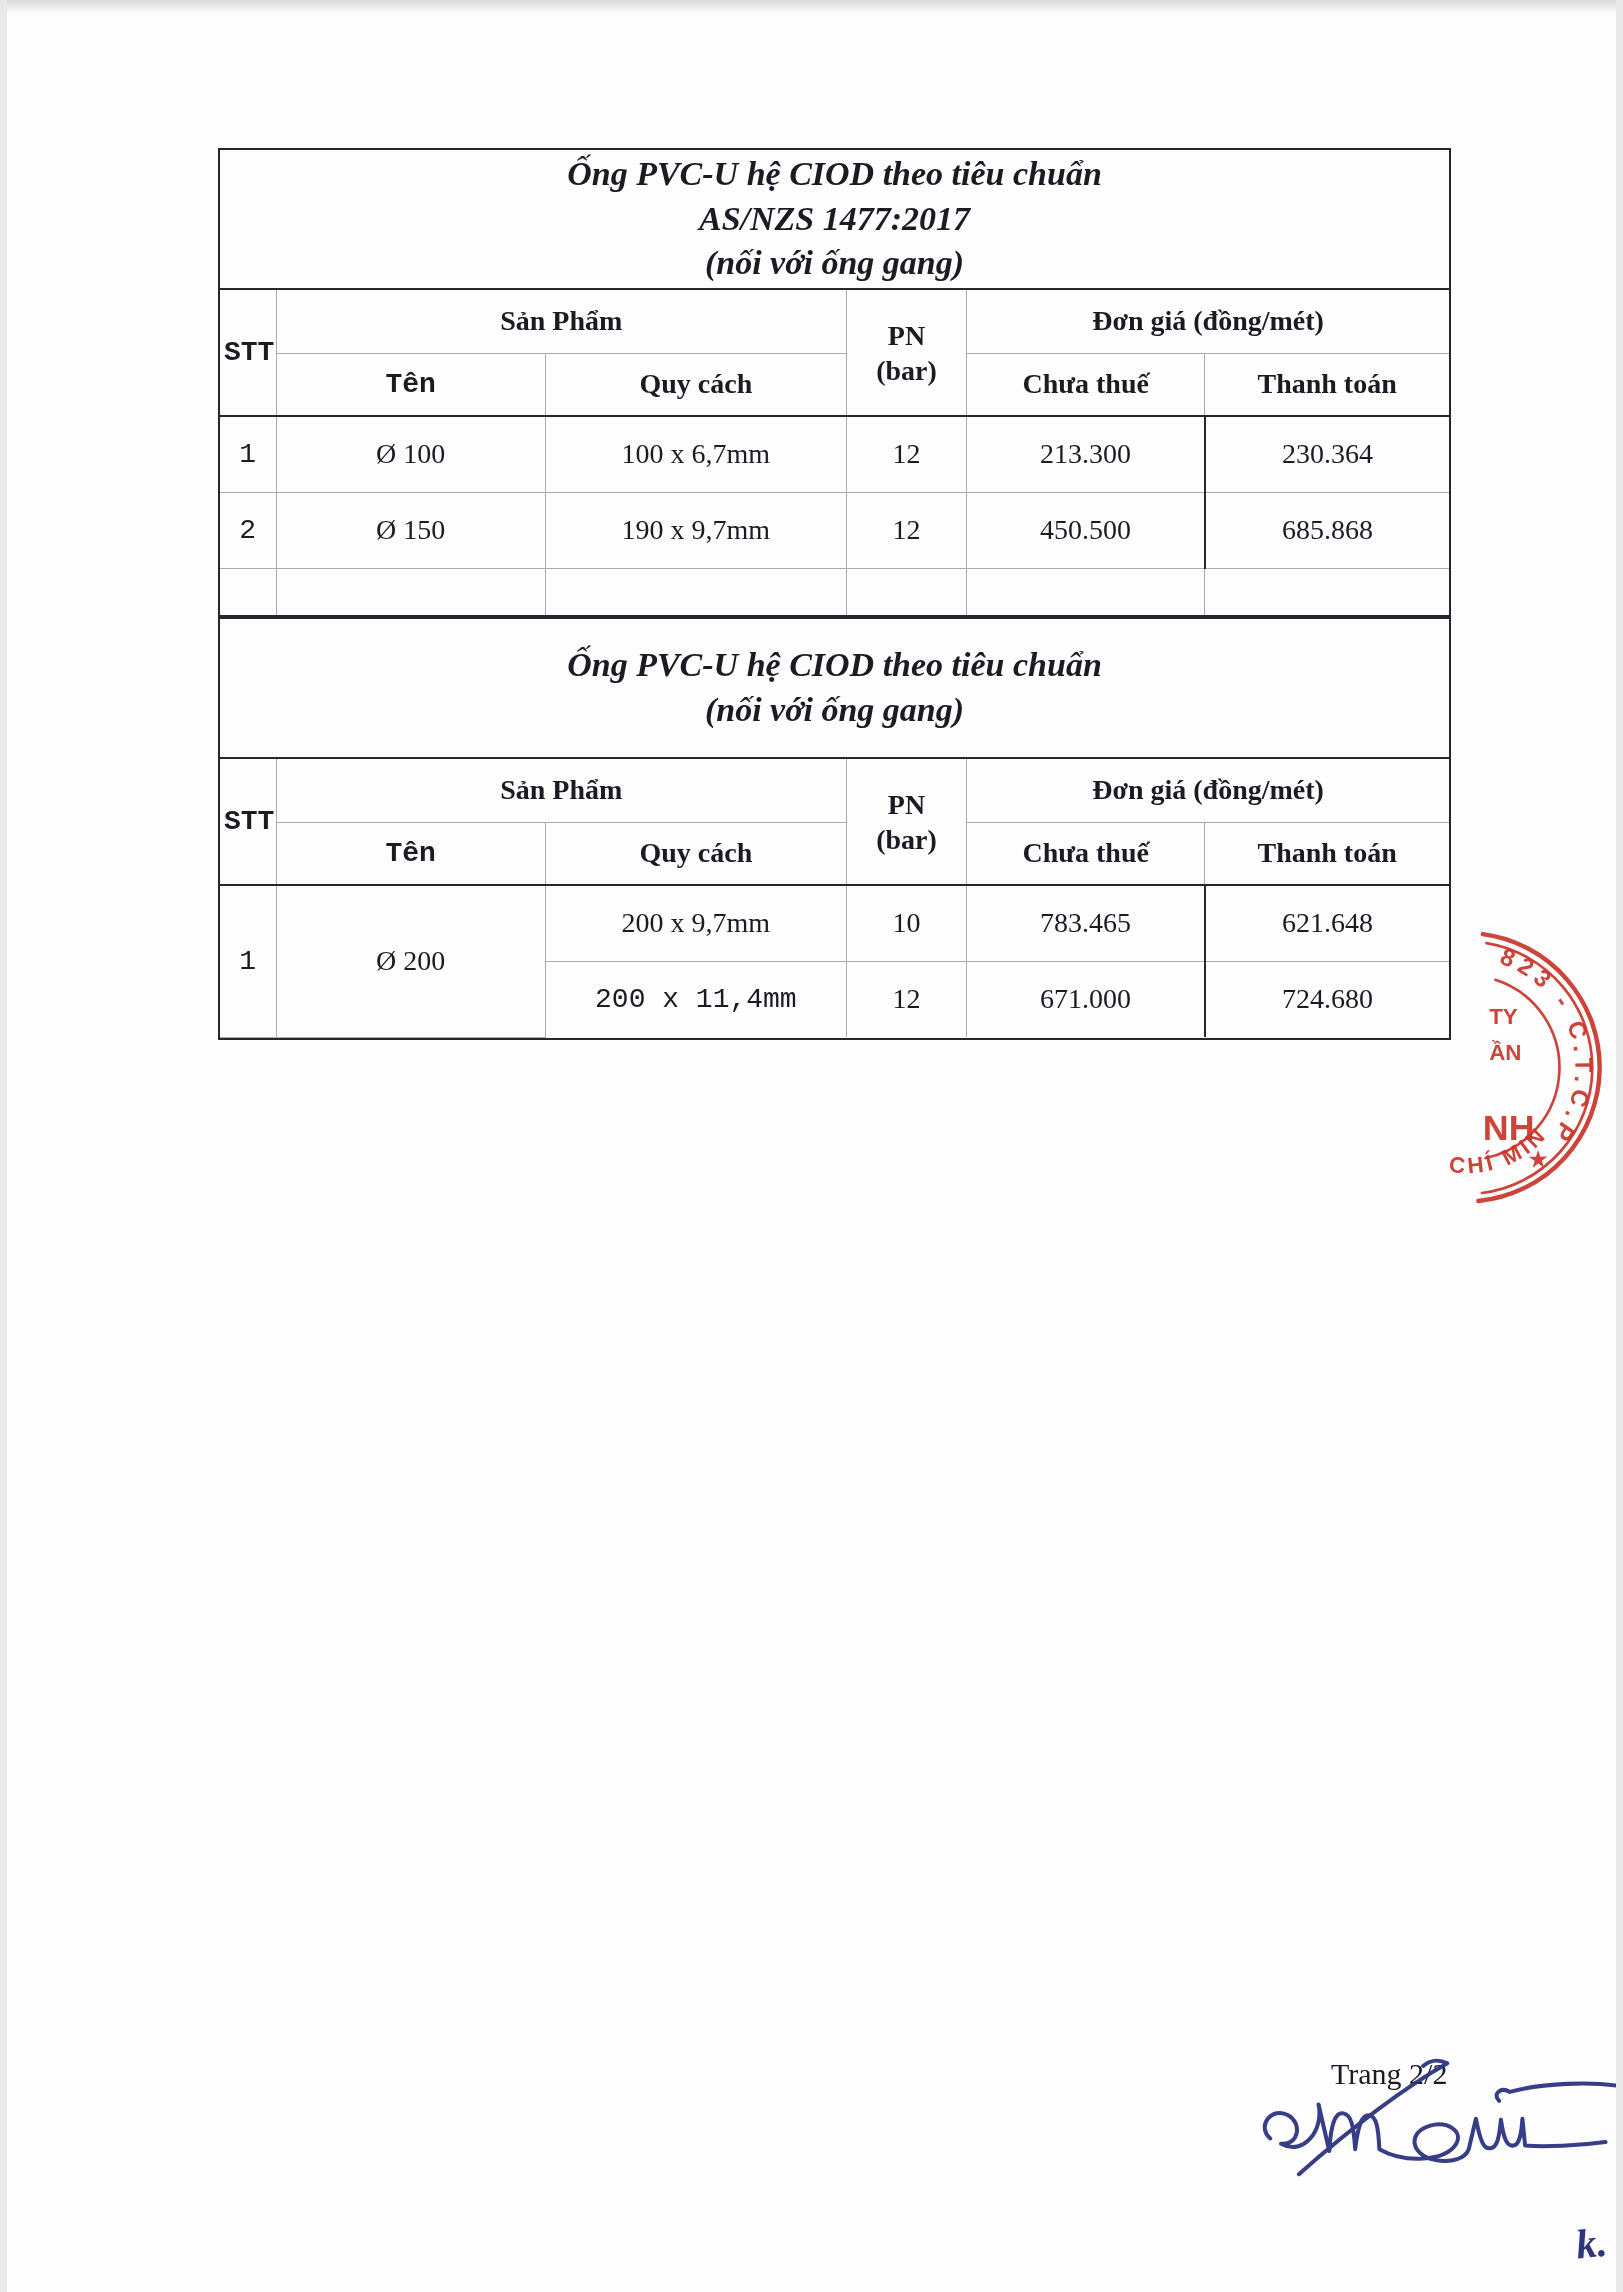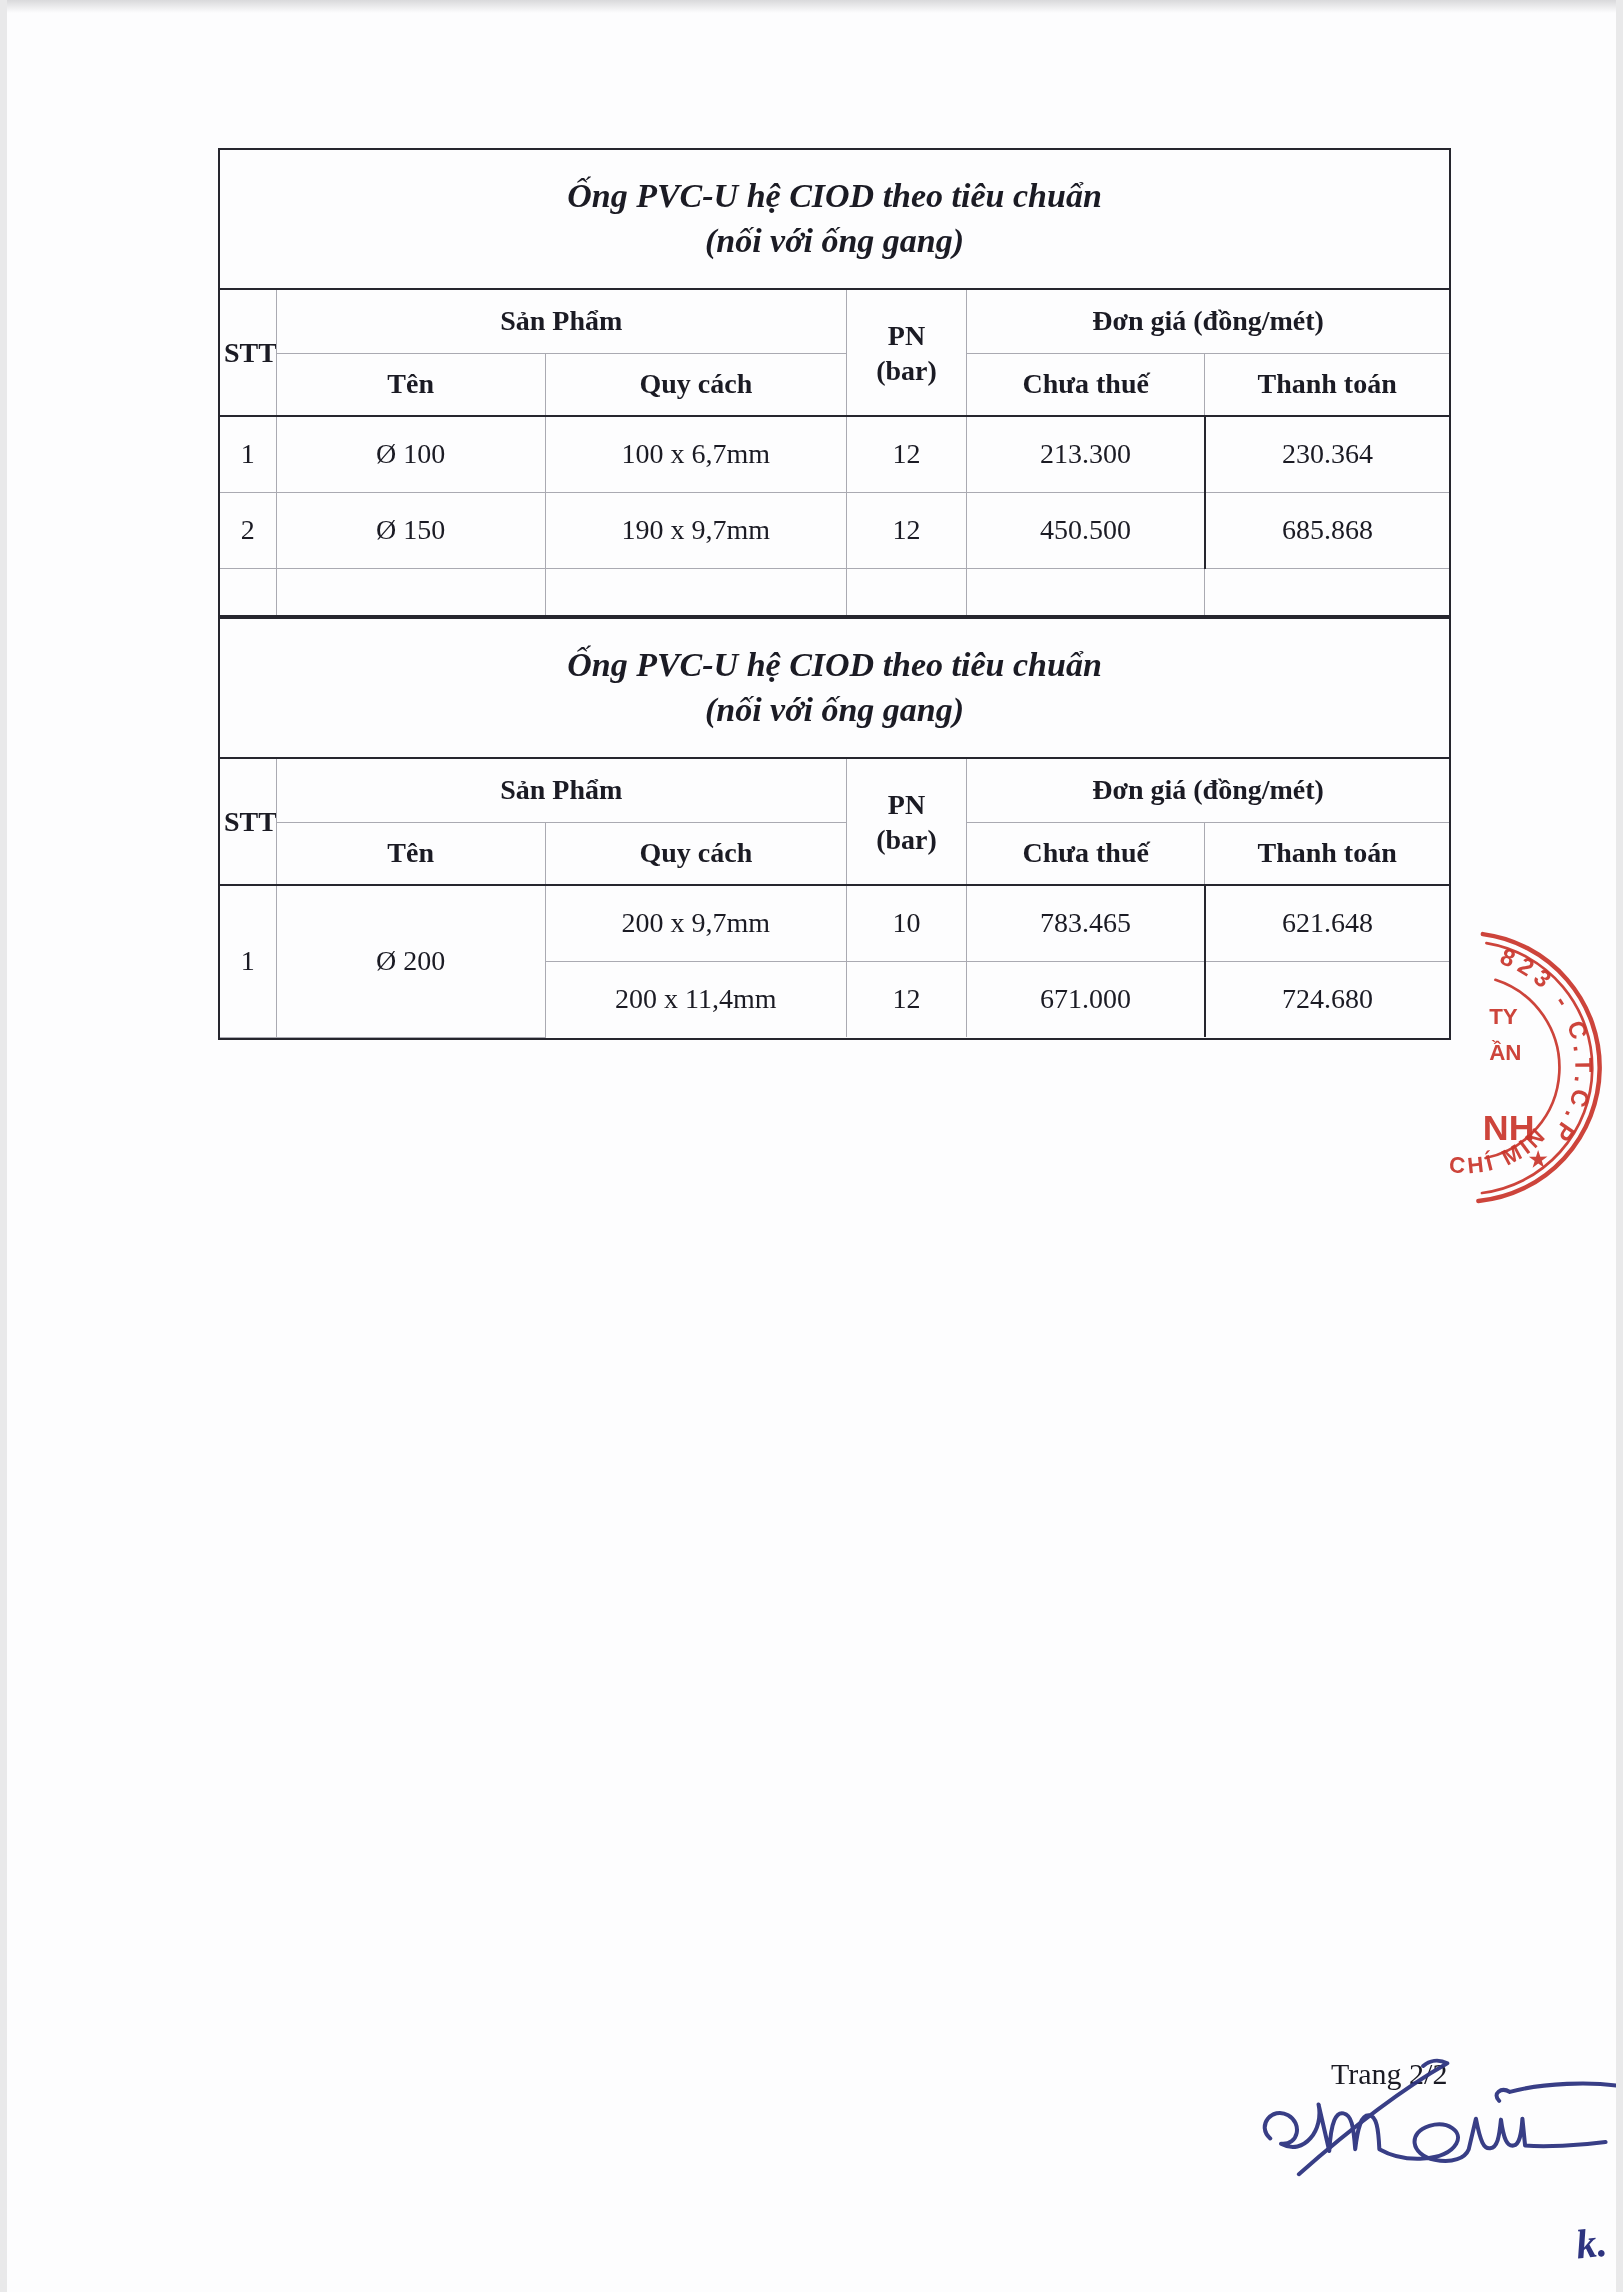--- a/index.html
+++ b/index.html
@@ -42,21 +42,21 @@
     table-layout:fixed;
     font-size:28px;
   }
   table.price td{
     border:0.9px solid #aaaab2;
     text-align:center;
     vertical-align:middle;
     padding:4px;
     overflow:hidden;
   }
-  table.price td:first-child{ border-left:none; }
+  table.price td:first-child{ border-left:none;font-family:Liberation Mono, monospace; }
   table.price td:last-child{ border-right:none; }
   table.price tr.hrow1 td{ border-top:none; }
   table.price tr:last-child td{ border-bottom:none;margin-left:13px; }
   tr.hrow1{ height:63px; } tr.hrow2{ height:63px; }
   tr.hrow1 td, tr.hrow2 td{ font-weight:bold; }
   tr.drow{ height:76px; }
   tr.erow{ height:47px; }
   td.sep-top{ border-top:2.7px solid #26262e !important; }
   td.pay{ border-left:2.7px solid #26262e !important; }
   .pn-two-line{ line-height:1.25; }
@@ -77,20 +77,81 @@
     font-size:41px; font-style:italic; font-weight:bold;
     color:#2e3480; transform:rotate(-6deg);
   }
 </style>
 </head>
 <body>
 
 <div class="page">
 
   <div class="tables-wrap">
+
+    <div class="tblock">
+      <div class="tblock-title">
+        <div>Ống PVC-U hệ CIOD theo tiêu chuẩn</div>
+        <div>AS/NZS 1477:2017</div>
+        <div>(nối với ống gang)</div>
+      </div>
+      <table class="price">
+        <colgroup>
+          <col style="width:56px">
+            <col style="width:269px">
+            <col style="width:301px">
+          <col style="width:120px">
+            <col style="width:238px">
+            <col style="width:244px">
+        </colgroup>
+        <tbody>
+            <tr class="hrow1">
+          <td rowspan="2">STT</td>
+          <td colspan="2">Sản Phẩm</td>
+          <td rowspan="2">
+            <div class="pn-two-line">
+              <div>PN</div>
+              <div>(bar)</div>
+            </div>
+          </td>
+          <td colspan="2">Đơn giá (đồng/mét)</td>
+        </tr>
+        <tr class="hrow2">
+          <td>Tên</td>
+          <td>Quy cách</td>
+          <td>Chưa thuế</td>
+          <td>Thanh toán</td>
+        </tr>
+        <tr class="drow">
+          <td class="sep-top">1</td>
+          <td class="sep-top">Ø 100</td>
+          <td class="sep-top">100 x 6,7mm</td>
+          <td class="sep-top">12</td>
+          <td class="sep-top">213.300</td>
+          <td class="sep-top pay">230.364</td>
+        </tr>
+        <tr class="drow">
+          <td>2</td>
+          <td>Ø 150</td>
+          <td>190 x 9,7mm</td>
+          <td>12</td>
+          <td>450.500</td>
+          <td class="pay">685.868</td>
+        </tr>
+        <tr class="erow">
+          <td></td>
+              <td></td>
+              <td></td>
+          <td></td>
+              <td></td>
+              <td></td>
+        </tr>
+      </tbody>
+        </table>
+    </div>
 
     <div class="tblock">
       <div class="tblock-title">
         <div>Ống PVC-U hệ CIOD theo tiêu chuẩn</div>
         <div>(nối với ống gang)</div>
       </div>
       <table class="price">
         <colgroup>
           <col style="width:56px">
             <col style="width:269px">
@@ -111,80 +172,20 @@
           </td>
           <td colspan="2">Đơn giá (đồng/mét)</td>
         </tr>
         <tr class="hrow2">
           <td>Tên</td>
           <td>Quy cách</td>
           <td>Chưa thuế</td>
           <td>Thanh toán</td>
         </tr>
         <tr class="drow">
-          <td class="sep-top">1</td>
-          <td class="sep-top">Ø 100</td>
-          <td class="sep-top">100 x 6,7mm</td>
-          <td class="sep-top">12</td>
-          <td class="sep-top">213.300</td>
-          <td class="sep-top pay">230.364</td>
-        </tr>
-        <tr class="drow">
-          <td>2</td>
-          <td>Ø 150</td>
-          <td>190 x 9,7mm</td>
-          <td>12</td>
-          <td>450.500</td>
-          <td class="pay">685.868</td>
-        </tr>
-        <tr class="erow">
-          <td></td>
-              <td></td>
-              <td></td>
-          <td></td>
-              <td></td>
-              <td></td>
-        </tr>
-      </tbody>
-        </table>
-    </div>
-
-    <div class="tblock">
-      <div class="tblock-title">
-        <div>Ống PVC-U hệ CIOD theo tiêu chuẩn</div>
-        <div>(nối với ống gang)</div>
-      </div>
-      <table class="price">
-        <colgroup>
-          <col style="width:56px">
-            <col style="width:269px">
-            <col style="width:301px">
-          <col style="width:120px">
-            <col style="width:238px">
-            <col style="width:244px">
-        </colgroup>
-        <tbody>
-            <tr class="hrow1">
-          <td rowspan="2">STT</td>
-          <td colspan="2">Sản Phẩm</td>
-          <td rowspan="2">
-            <div class="pn-two-line">
-              <div>PN</div>
-              <div>(bar)</div>
-            </div>
-          </td>
-          <td colspan="2">Đơn giá (đồng/mét)</td>
-        </tr>
-        <tr class="hrow2">
-          <td>Tên</td>
-          <td>Quy cách</td>
-          <td>Chưa thuế</td>
-          <td>Thanh toán</td>
-        </tr>
-        <tr class="drow">
           <td class="sep-top" rowspan="2">1</td>
           <td class="sep-top" rowspan="2">Ø 200</td>
           <td class="sep-top">200 x 9,7mm</td>
           <td class="sep-top">10</td>
           <td class="sep-top">783.465</td>
           <td class="sep-top pay">621.648</td>
         </tr>
         <tr class="drow">
           <td>200 x 11,4mm</td>
           <td>12</td>

